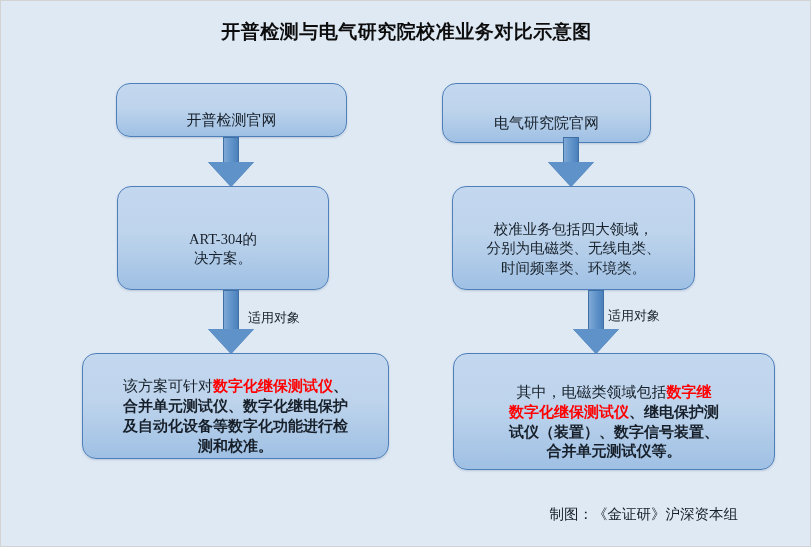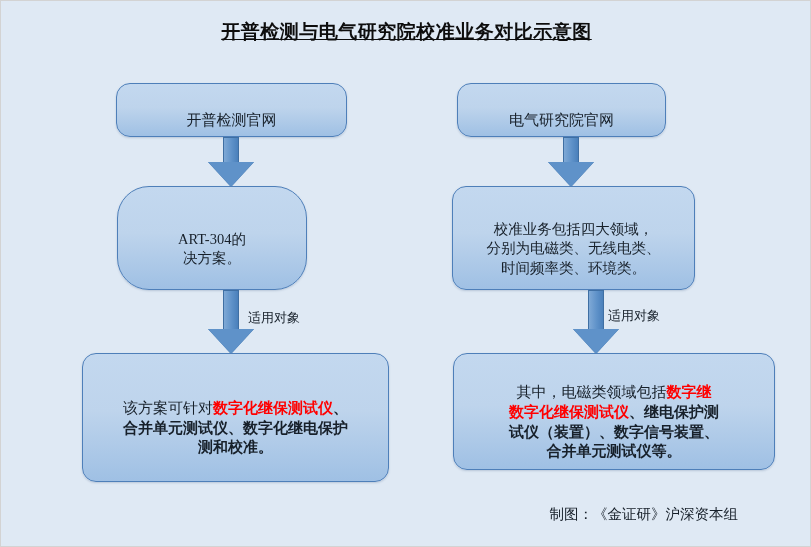--- a/index.html
+++ b/index.html
@@ -28,21 +28,20 @@
     position: absolute;
     left: 0;
     top: 18px;
     width: 811px;
     text-align: center;
     font-size: 19px;
     font-weight: bold;
     color: #0d0d0d;
     letter-spacing: 0.5px;
     font-family: "Liberation Serif", "DejaVu Serif", serif;
-    text-decoration: underline;
   }
 
   
   .pbox {
     position: absolute;
     box-sizing: border-box;
     border: 1px solid #4e7fb9;
     border-radius: 14px;
     background: linear-gradient(to bottom, #c3d8ef 0%, #bed4ec 45%, #9fc0e4 100%);
     box-shadow: 0 1px 2px rgba(70,100,140,0.25);
@@ -57,25 +56,25 @@
 
   .lvl1 { font-size: 15px; }
   .lvl2 { font-size: 14.5px; }
   .lvl3 { font-size: 15px; }
 
   .bold { font-weight: bold; }
   .red  { color: #ff0000; font-weight: bold; }
 
   
   #box-l1 { left: 115px; top: 82px;  width: 231px; height: 54px; }
-  #box-l2 { left: 116px; top: 185px; width: 190px; height: 104px; border-radius: 32px; }
-  #box-l3 { left:  81px; top: 352px; width: 307px; height: 129px; }
-
-  
-  #box-r1 { left: 456px; top: 82px;  width: 209px; height: 54px; }
+  #box-l2 { left: 116px; top: 185px; width: 212px; height: 104px; }
+  #box-l3 { left:  81px; top: 352px; width: 307px; height: 106px; }
+
+  
+  #box-r1 { left: 441px; top: 82px;  width: 209px; height: 60px; }
   #box-r2 { left: 451px; top: 185px; width: 243px; height: 104px; }
   #box-r3 { left: 452px; top: 352px; width: 322px; height: 117px; }
 
   
   .arrow {
     position: absolute;
     width: 46px;
   }
   .arrow .shaft {
     position: absolute;
@@ -165,20 +164,21 @@
     <div class="shaft"></div>
     <div class="head"></div>
   </div>
 
   <div class="arrow-label" id="label-l">适用对象</div>
 
   <div class="pbox lvl3" id="box-l3">
     <div class="inner">
         <div><span>该方案可针对</span><span class="red">数字化继保测试仪</span><span class="bold">、</span></div>
         <div><span class="bold">合并单元测试仪、数字化继电保护</span></div>
+        <div><span class="bold">及自动化设备等数字化功能进行检</span></div>
         <div><span class="bold">测和校准。</span></div>
       </div>
   </div>
 
   <div class="pbox lvl1" id="box-r1">
     <div class="inner">
         <div><span>电气研究院官网</span></div>
       </div>
   </div>
 

